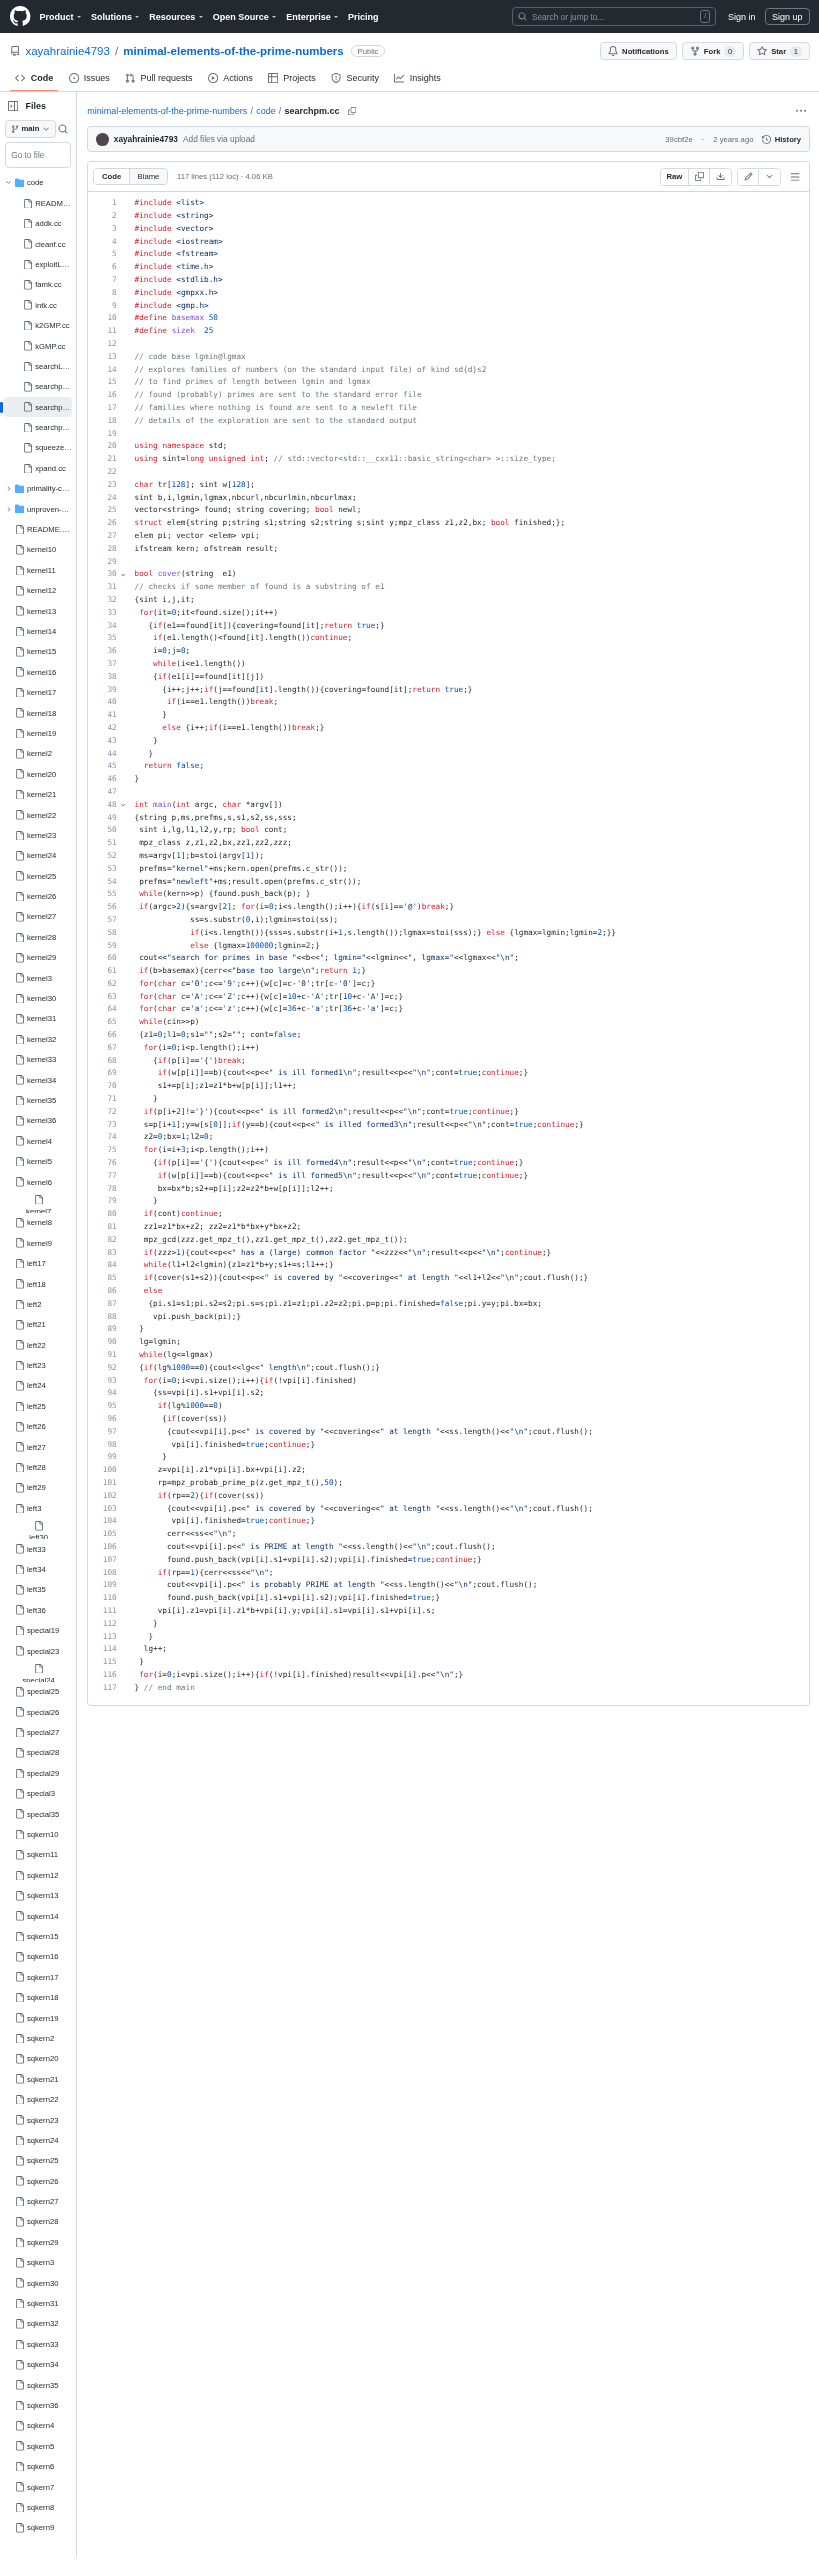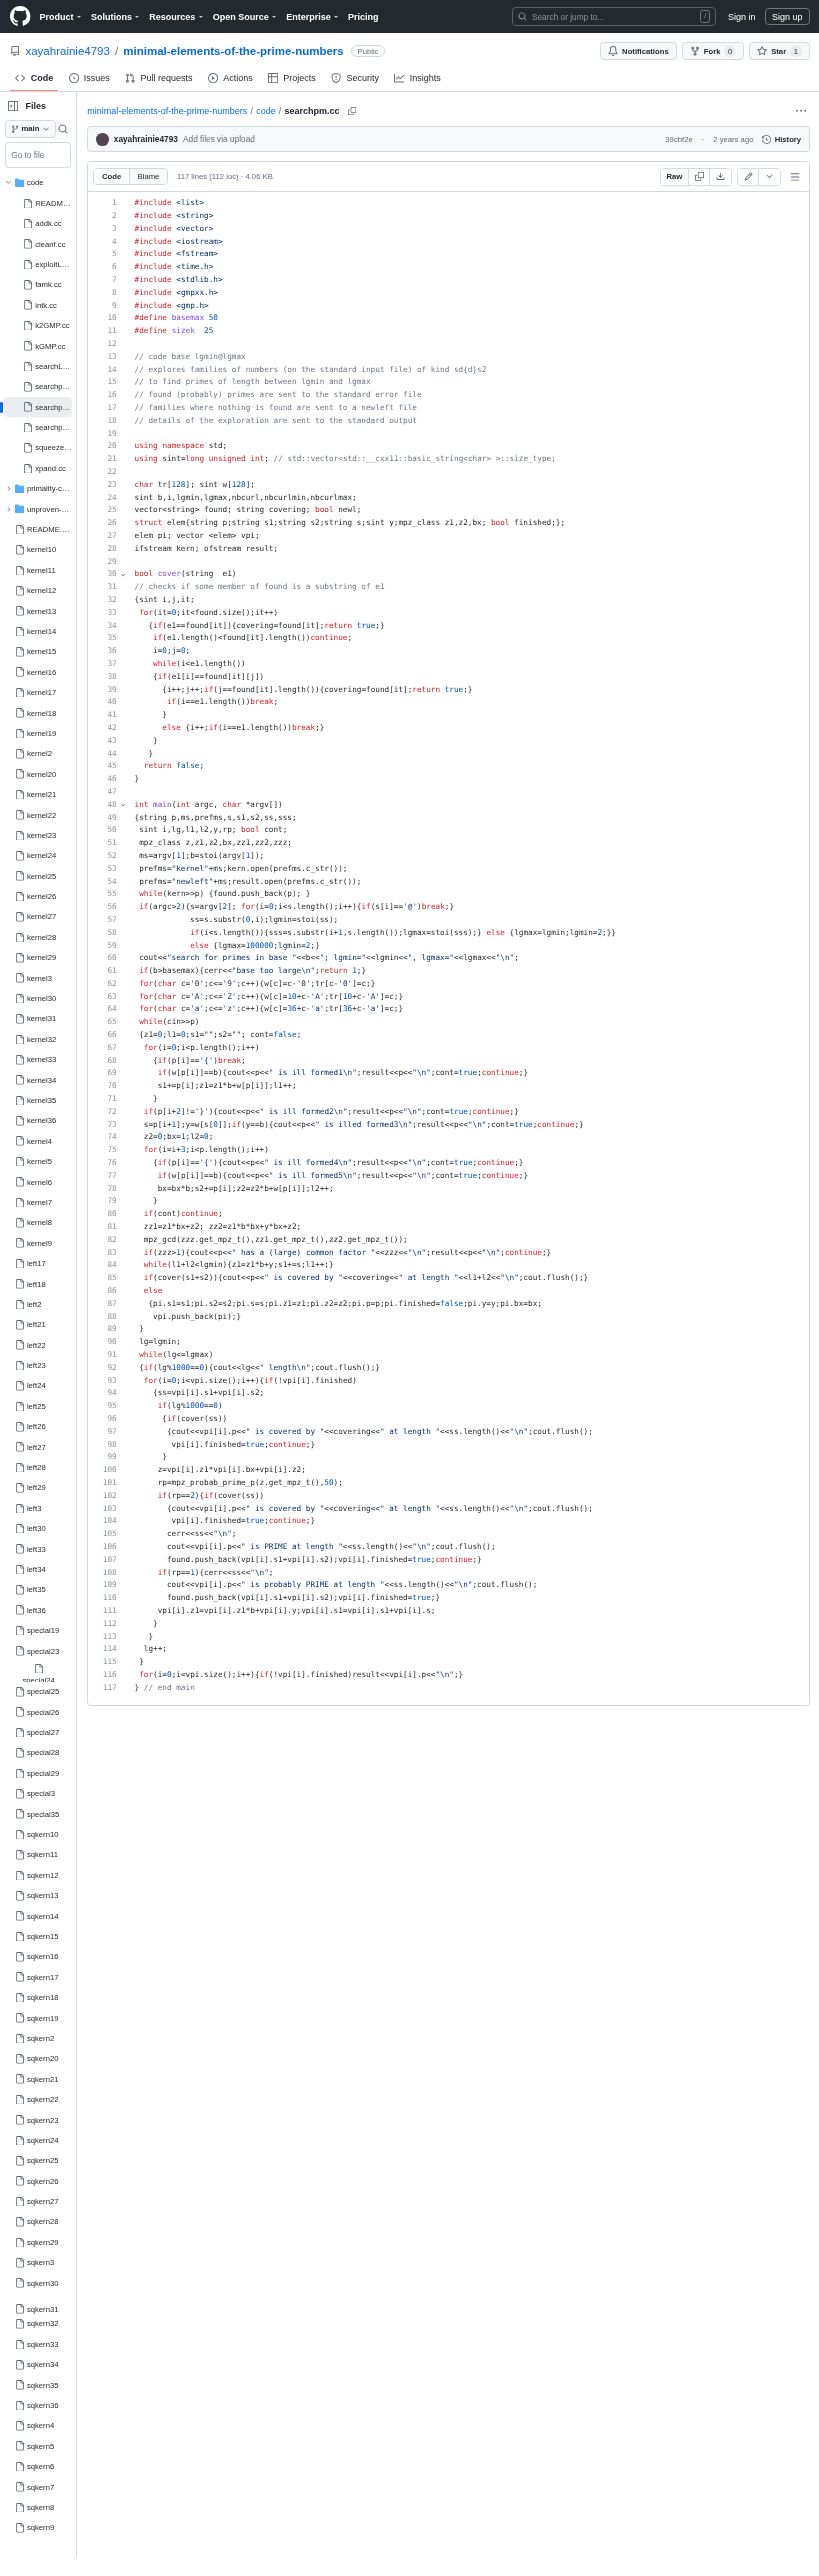--- a/index.html
+++ b/index.html
@@ -626,21 +626,21 @@
           </svg>
           <span class="tree-label">kernel5</span>
         </div>
         <div class="tree-row" style="padding-left: 1.3px;">
           <span class="chev-spacer"></span>
           <svg viewBox="0 0 16 16" class="ficon file">
             <path d="M2 1.75C2 .784 2.784 0 3.75 0h6.586c.464 0 .909.184 1.237.513l2.914 2.914c.329.328.513.773.513 1.237v9.586A1.75 1.75 0 0 1 13.25 16h-9.5A1.75 1.75 0 0 1 2 14.25Zm1.75-.25a.25.25 0 0 0-.25.25v12.5c0 .138.112.25.25.25h9.5a.25.25 0 0 0 .25-.25V6h-2.75A1.75 1.75 0 0 1 9 4.25V1.5Zm6.75.062V4.25c0 .138.112.25.25.25h2.688l-.011-.013-2.914-2.914-.013-.011Z"></path>
           </svg>
           <span class="tree-label">kernel6</span>
         </div>
-        <div class="tree-row" style="padding-left: 1.3px;">
+        <div class="tree-row" style="padding-left: 1.3px; flex-direction: column;">
           <span class="chev-spacer"></span>
           <svg viewBox="0 0 16 16" class="ficon file">
             <path d="M2 1.75C2 .784 2.784 0 3.75 0h6.586c.464 0 .909.184 1.237.513l2.914 2.914c.329.328.513.773.513 1.237v9.586A1.75 1.75 0 0 1 13.25 16h-9.5A1.75 1.75 0 0 1 2 14.25Zm1.75-.25a.25.25 0 0 0-.25.25v12.5c0 .138.112.25.25.25h9.5a.25.25 0 0 0 .25-.25V6h-2.75A1.75 1.75 0 0 1 9 4.25V1.5Zm6.75.062V4.25c0 .138.112.25.25.25h2.688l-.011-.013-2.914-2.914-.013-.011Z"></path>
           </svg>
           <span class="tree-label">kernel7</span>
         </div>
         <div class="tree-row" style="padding-left: 1.3px;">
           <span class="chev-spacer"></span>
           <svg viewBox="0 0 16 16" class="ficon file">
             <path d="M2 1.75C2 .784 2.784 0 3.75 0h6.586c.464 0 .909.184 1.237.513l2.914 2.914c.329.328.513.773.513 1.237v9.586A1.75 1.75 0 0 1 13.25 16h-9.5A1.75 1.75 0 0 1 2 14.25Zm1.75-.25a.25.25 0 0 0-.25.25v12.5c0 .138.112.25.25.25h9.5a.25.25 0 0 0 .25-.25V6h-2.75A1.75 1.75 0 0 1 9 4.25V1.5Zm6.75.062V4.25c0 .138.112.25.25.25h2.688l-.011-.013-2.914-2.914-.013-.011Z"></path>
@@ -738,21 +738,21 @@
           </svg>
           <span class="tree-label">left29</span>
         </div>
         <div class="tree-row" style="padding-left: 1.3px;">
           <span class="chev-spacer"></span>
           <svg viewBox="0 0 16 16" class="ficon file">
             <path d="M2 1.75C2 .784 2.784 0 3.75 0h6.586c.464 0 .909.184 1.237.513l2.914 2.914c.329.328.513.773.513 1.237v9.586A1.75 1.75 0 0 1 13.25 16h-9.5A1.75 1.75 0 0 1 2 14.25Zm1.75-.25a.25.25 0 0 0-.25.25v12.5c0 .138.112.25.25.25h9.5a.25.25 0 0 0 .25-.25V6h-2.75A1.75 1.75 0 0 1 9 4.25V1.5Zm6.75.062V4.25c0 .138.112.25.25.25h2.688l-.011-.013-2.914-2.914-.013-.011Z"></path>
           </svg>
           <span class="tree-label">left3</span>
         </div>
-        <div class="tree-row" style="padding-left: 1.3px;">
+        <div class="tree-row" style="padding-left: 1.3px; flex-direction: column;">
           <span class="chev-spacer"></span>
           <svg viewBox="0 0 16 16" class="ficon file">
             <path d="M2 1.75C2 .784 2.784 0 3.75 0h6.586c.464 0 .909.184 1.237.513l2.914 2.914c.329.328.513.773.513 1.237v9.586A1.75 1.75 0 0 1 13.25 16h-9.5A1.75 1.75 0 0 1 2 14.25Zm1.75-.25a.25.25 0 0 0-.25.25v12.5c0 .138.112.25.25.25h9.5a.25.25 0 0 0 .25-.25V6h-2.75A1.75 1.75 0 0 1 9 4.25V1.5Zm6.75.062V4.25c0 .138.112.25.25.25h2.688l-.011-.013-2.914-2.914-.013-.011Z"></path>
           </svg>
           <span class="tree-label">left30</span>
         </div>
         <div class="tree-row" style="padding-left: 1.3px;">
           <span class="chev-spacer"></span>
           <svg viewBox="0 0 16 16" class="ficon file">
             <path d="M2 1.75C2 .784 2.784 0 3.75 0h6.586c.464 0 .909.184 1.237.513l2.914 2.914c.329.328.513.773.513 1.237v9.586A1.75 1.75 0 0 1 13.25 16h-9.5A1.75 1.75 0 0 1 2 14.25Zm1.75-.25a.25.25 0 0 0-.25.25v12.5c0 .138.112.25.25.25h9.5a.25.25 0 0 0 .25-.25V6h-2.75A1.75 1.75 0 0 1 9 4.25V1.5Zm6.75.062V4.25c0 .138.112.25.25.25h2.688l-.011-.013-2.914-2.914-.013-.011Z"></path>
@@ -1004,21 +1004,21 @@
           </svg>
           <span class="tree-label">sqkern3</span>
         </div>
         <div class="tree-row" style="padding-left: 1.3px;">
           <span class="chev-spacer"></span>
           <svg viewBox="0 0 16 16" class="ficon file">
             <path d="M2 1.75C2 .784 2.784 0 3.75 0h6.586c.464 0 .909.184 1.237.513l2.914 2.914c.329.328.513.773.513 1.237v9.586A1.75 1.75 0 0 1 13.25 16h-9.5A1.75 1.75 0 0 1 2 14.25Zm1.75-.25a.25.25 0 0 0-.25.25v12.5c0 .138.112.25.25.25h9.5a.25.25 0 0 0 .25-.25V6h-2.75A1.75 1.75 0 0 1 9 4.25V1.5Zm6.75.062V4.25c0 .138.112.25.25.25h2.688l-.011-.013-2.914-2.914-.013-.011Z"></path>
           </svg>
           <span class="tree-label">sqkern30</span>
         </div>
-        <div class="tree-row" style="padding-left: 1.3px; align-items: flex-end;">
+        <div class="tree-row" style="padding-left: 1.3px;">
           <span class="chev-spacer"></span>
           <svg viewBox="0 0 16 16" class="ficon file">
             <path d="M2 1.75C2 .784 2.784 0 3.75 0h6.586c.464 0 .909.184 1.237.513l2.914 2.914c.329.328.513.773.513 1.237v9.586A1.75 1.75 0 0 1 13.25 16h-9.5A1.75 1.75 0 0 1 2 14.25Zm1.75-.25a.25.25 0 0 0-.25.25v12.5c0 .138.112.25.25.25h9.5a.25.25 0 0 0 .25-.25V6h-2.75A1.75 1.75 0 0 1 9 4.25V1.5Zm6.75.062V4.25c0 .138.112.25.25.25h2.688l-.011-.013-2.914-2.914-.013-.011Z"></path>
           </svg>
           <span class="tree-label">sqkern31</span>
         </div>
         <div class="tree-row" style="padding-left: 1.3px;">
           <span class="chev-spacer"></span>
           <svg viewBox="0 0 16 16" class="ficon file">
             <path d="M2 1.75C2 .784 2.784 0 3.75 0h6.586c.464 0 .909.184 1.237.513l2.914 2.914c.329.328.513.773.513 1.237v9.586A1.75 1.75 0 0 1 13.25 16h-9.5A1.75 1.75 0 0 1 2 14.25Zm1.75-.25a.25.25 0 0 0-.25.25v12.5c0 .138.112.25.25.25h9.5a.25.25 0 0 0 .25-.25V6h-2.75A1.75 1.75 0 0 1 9 4.25V1.5Zm6.75.062V4.25c0 .138.112.25.25.25h2.688l-.011-.013-2.914-2.914-.013-.011Z"></path>

